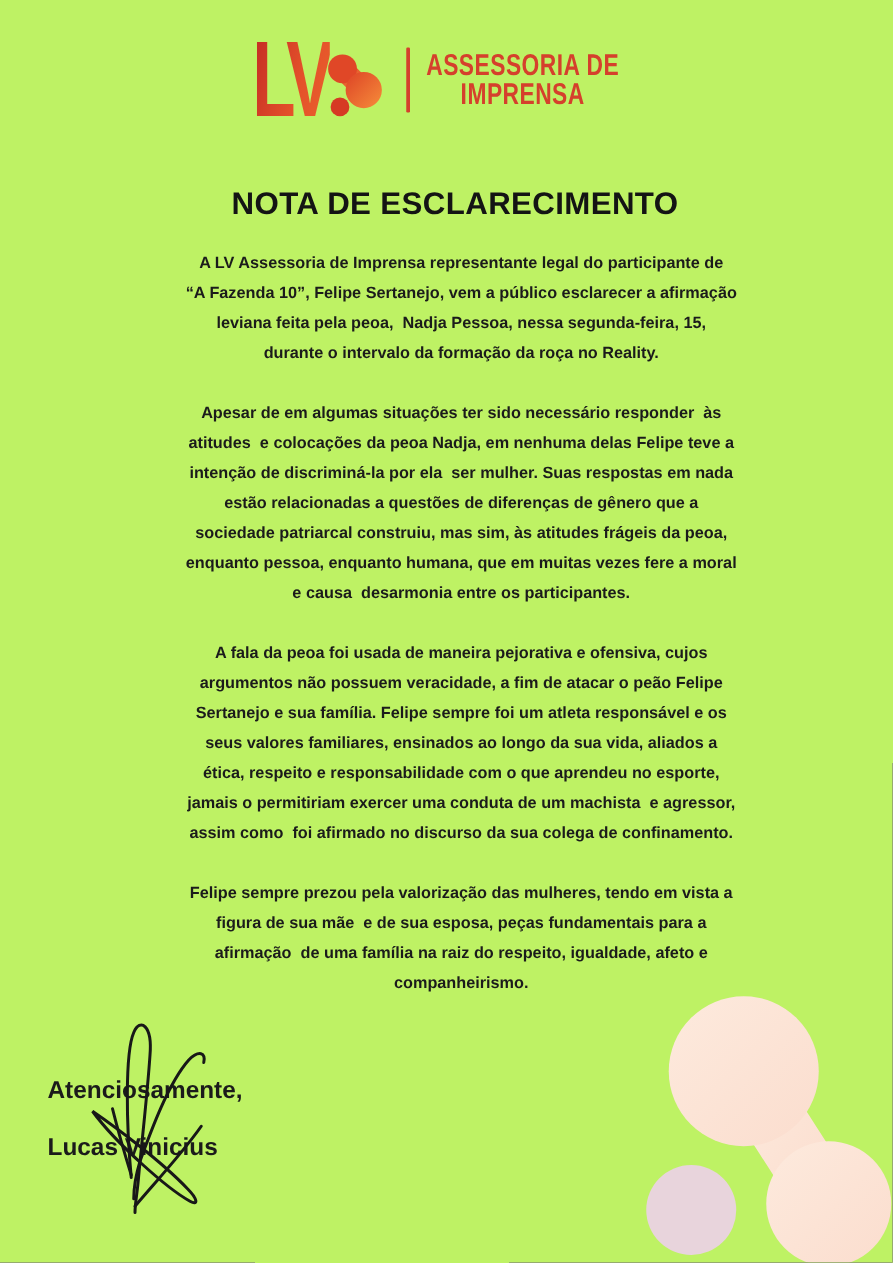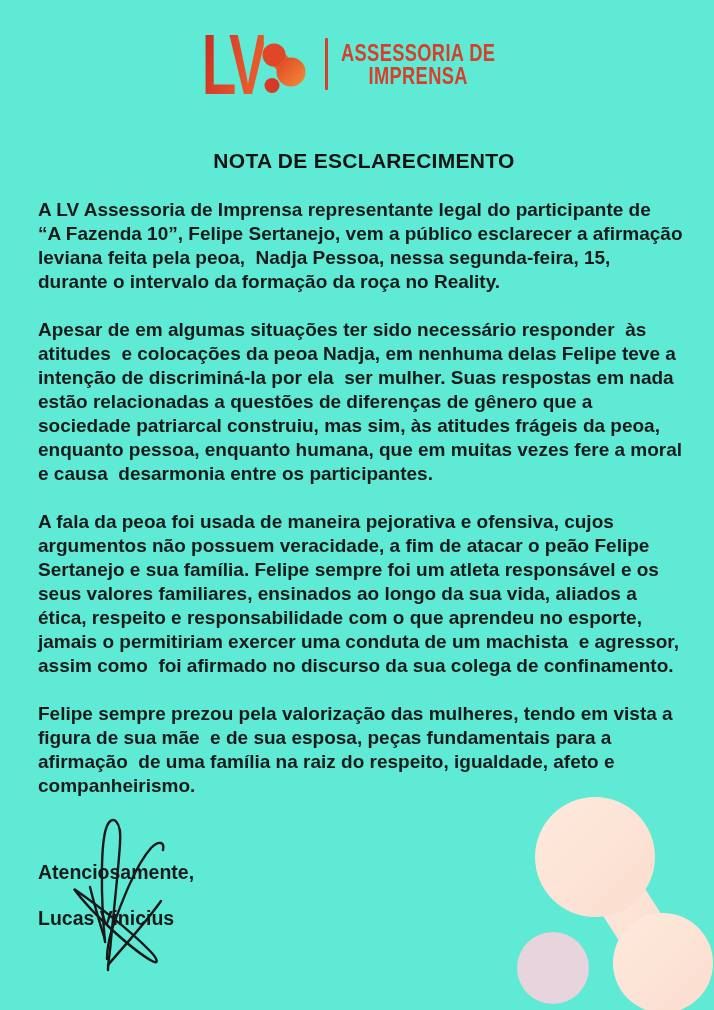--- a/index.html
+++ b/index.html
@@ -1,19 +1,19 @@
 <!DOCTYPE html>
 <html><head>
 <meta charset="utf-8">
 <style>
   html,body{margin:0;padding:0;background:#777;}
   .page{
     position:relative;
     width:714px;height:1010px;
-    background:#5eead4;
+    background:#bef264;
     overflow:hidden;
     font-family:"Liberation Sans", sans-serif;
     margin:0 auto;
   }
   
   .logo-row{
     position:absolute;
     top:26px;left:0;right:0;
     display:flex;
     justify-content:center;
@@ -49,31 +49,32 @@
     transform:scaleX(0.76);
     transform-origin:left center;
     white-space:nowrap;
   }
   
   .doc-title{
     position:absolute;
     top:149px;left:38px;width:652px;
     text-align:center;
     font-weight:700;
-    font-size:21px;
+    font-size:25px;
     color:#141414;
     letter-spacing:0.3px;
   }
   .doc-body{
     position:absolute;
     top:198px;left:38px;width:662px;
     color:#1b1b1b;
     font-weight:700;
-    font-size:19px;
+    font-size:13px;
     line-height:24px;
+    text-align:center;
   }
   .doc-body p{
     margin:0 0 24px 0;
     white-space:pre-wrap;
   }
   .signoff{
     position:absolute;
     left:38px;top:860px;
     color:#1b1b1b;
     font-weight:700;

